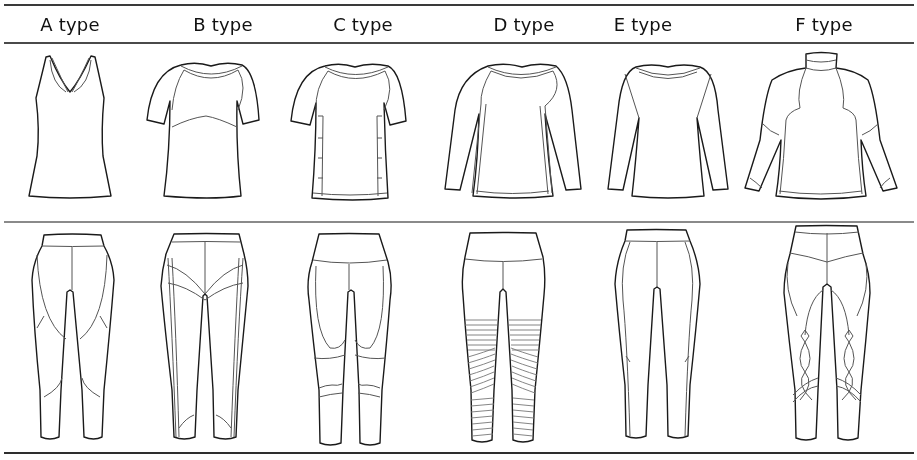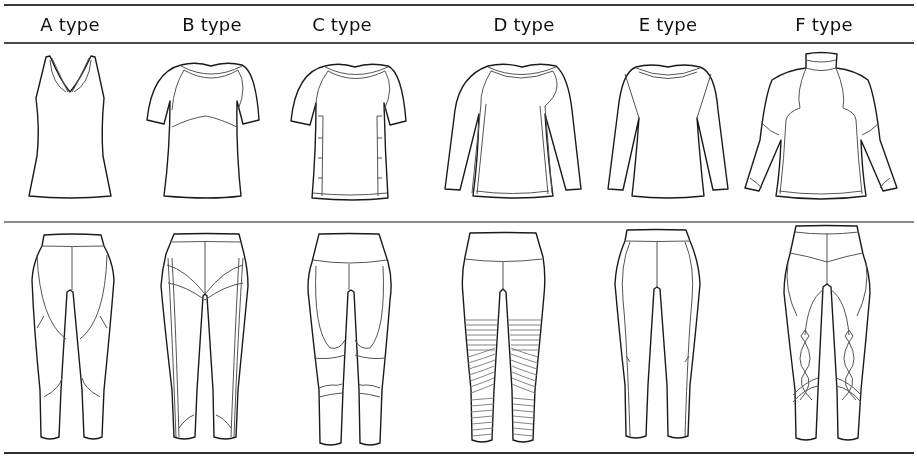--- a/index.html
+++ b/index.html
@@ -16,24 +16,24 @@
   .s{fill:none;stroke:#555;stroke-width:1;}
   .s2{fill:none;stroke:#777;stroke-width:0.9;}
 </style>
 </head>
 <body>
 
 <div class="rule rule-top"></div>
 
 <div class="header">
   <span class="col-label" style="left:70px">A type</span>
-  <span class="col-label" style="left:212px">B type</span>
-  <span class="col-label" style="left:342px">C type</span>
+  <span class="col-label" style="left:223px">B type</span>
+  <span class="col-label" style="left:363px">C type</span>
   <span class="col-label" style="left:524px">D type</span>
-  <span class="col-label" style="left:668px">E type</span>
+  <span class="col-label" style="left:643px">E type</span>
   <span class="col-label" style="left:824px">F type</span>
 </div>
 
 <div class="rule rule-head"></div>
 <div class="rule rule-mid"></div>
 <div class="rule rule-bottom"></div>
 
 <svg class="art" width="917" height="460" viewBox="0 0 917 460">
 
   <g>

